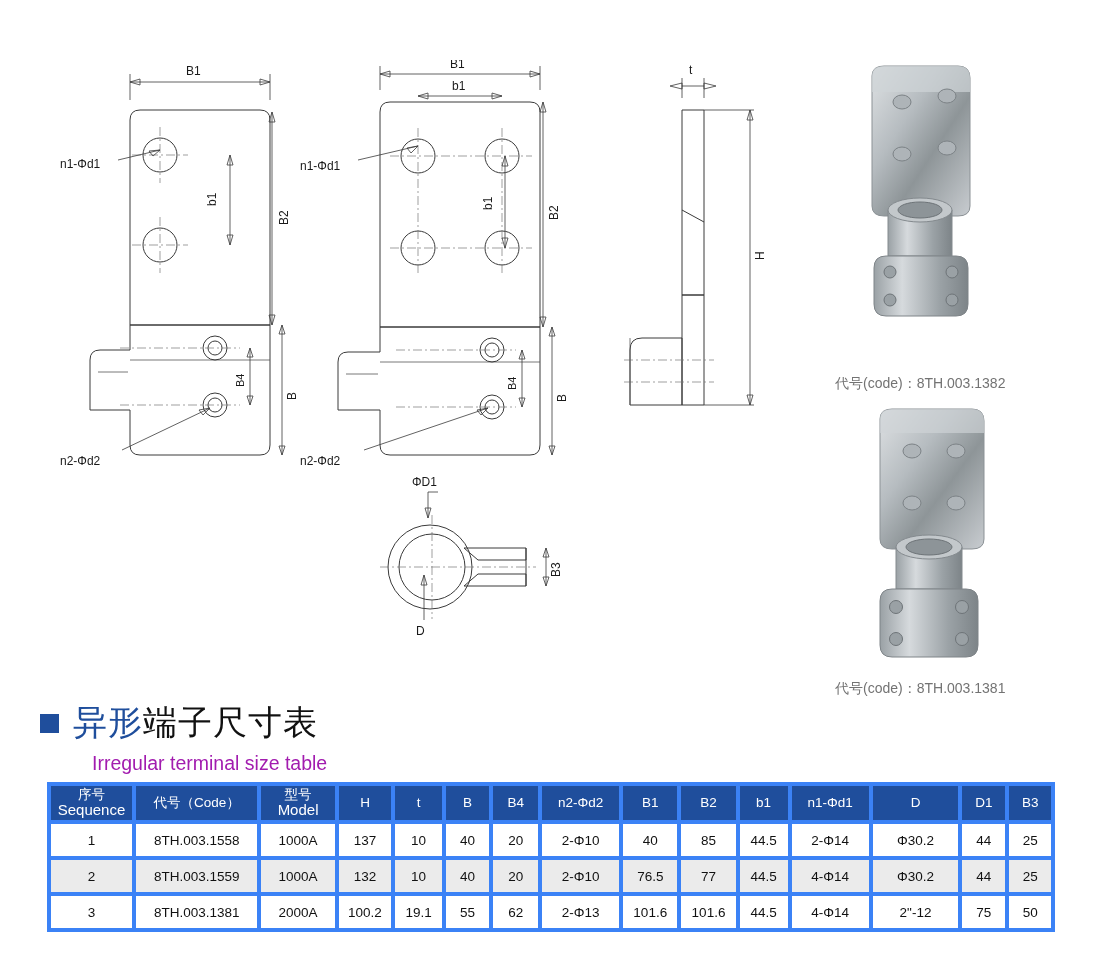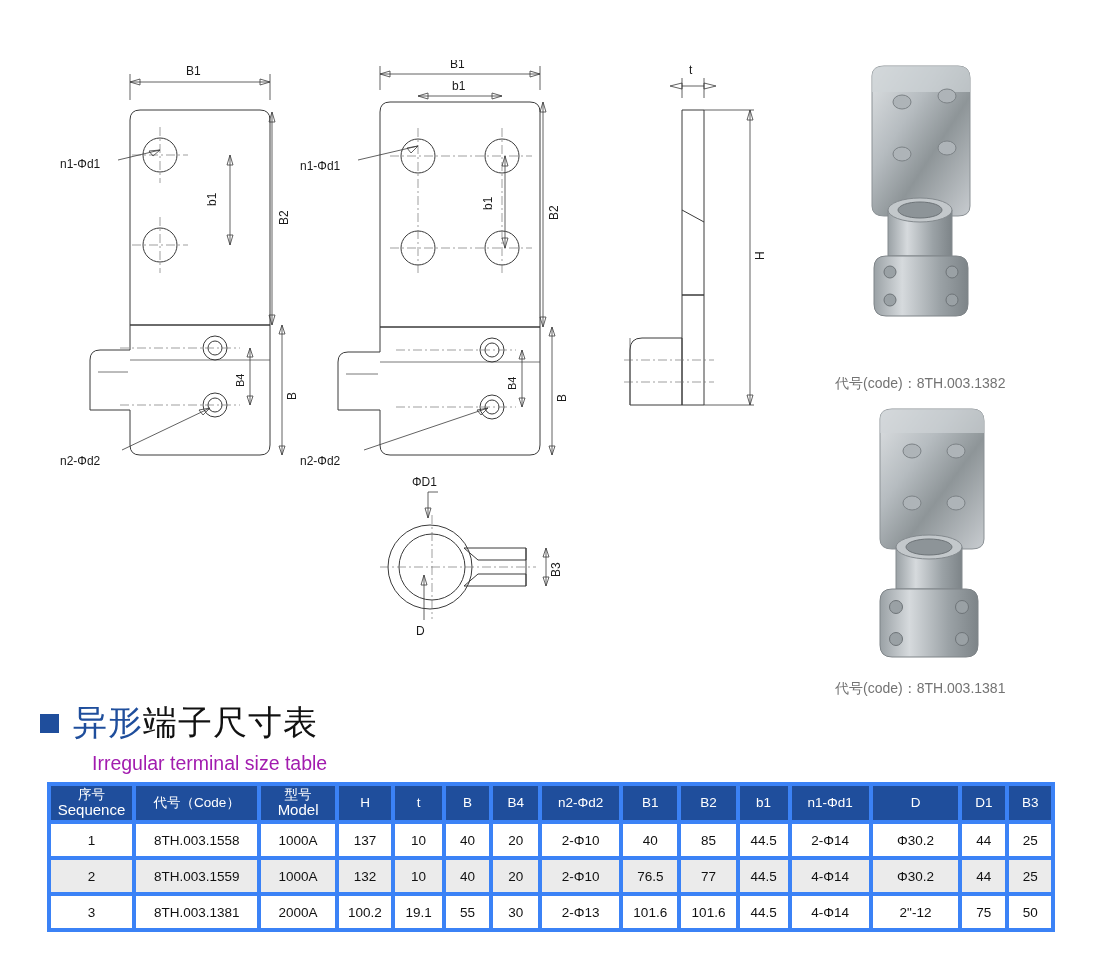--- a/index.html
+++ b/index.html
@@ -321,21 +321,21 @@
           <td>44</td>
           <td>25</td>
         </tr>
         <tr>
           <td>3</td>
           <td>8TH.003.1381</td>
           <td>2000A</td>
           <td>100.2</td>
           <td>19.1</td>
           <td>55</td>
-          <td>30</td>
+          <td>62</td>
           <td>2-Φ13</td>
           <td>101.6</td>
           <td>101.6</td>
           <td>44.5</td>
           <td>4-Φ14</td>
           <td>2"-12</td>
           <td>75</td>
           <td>50</td>
         </tr>
       </tbody>

